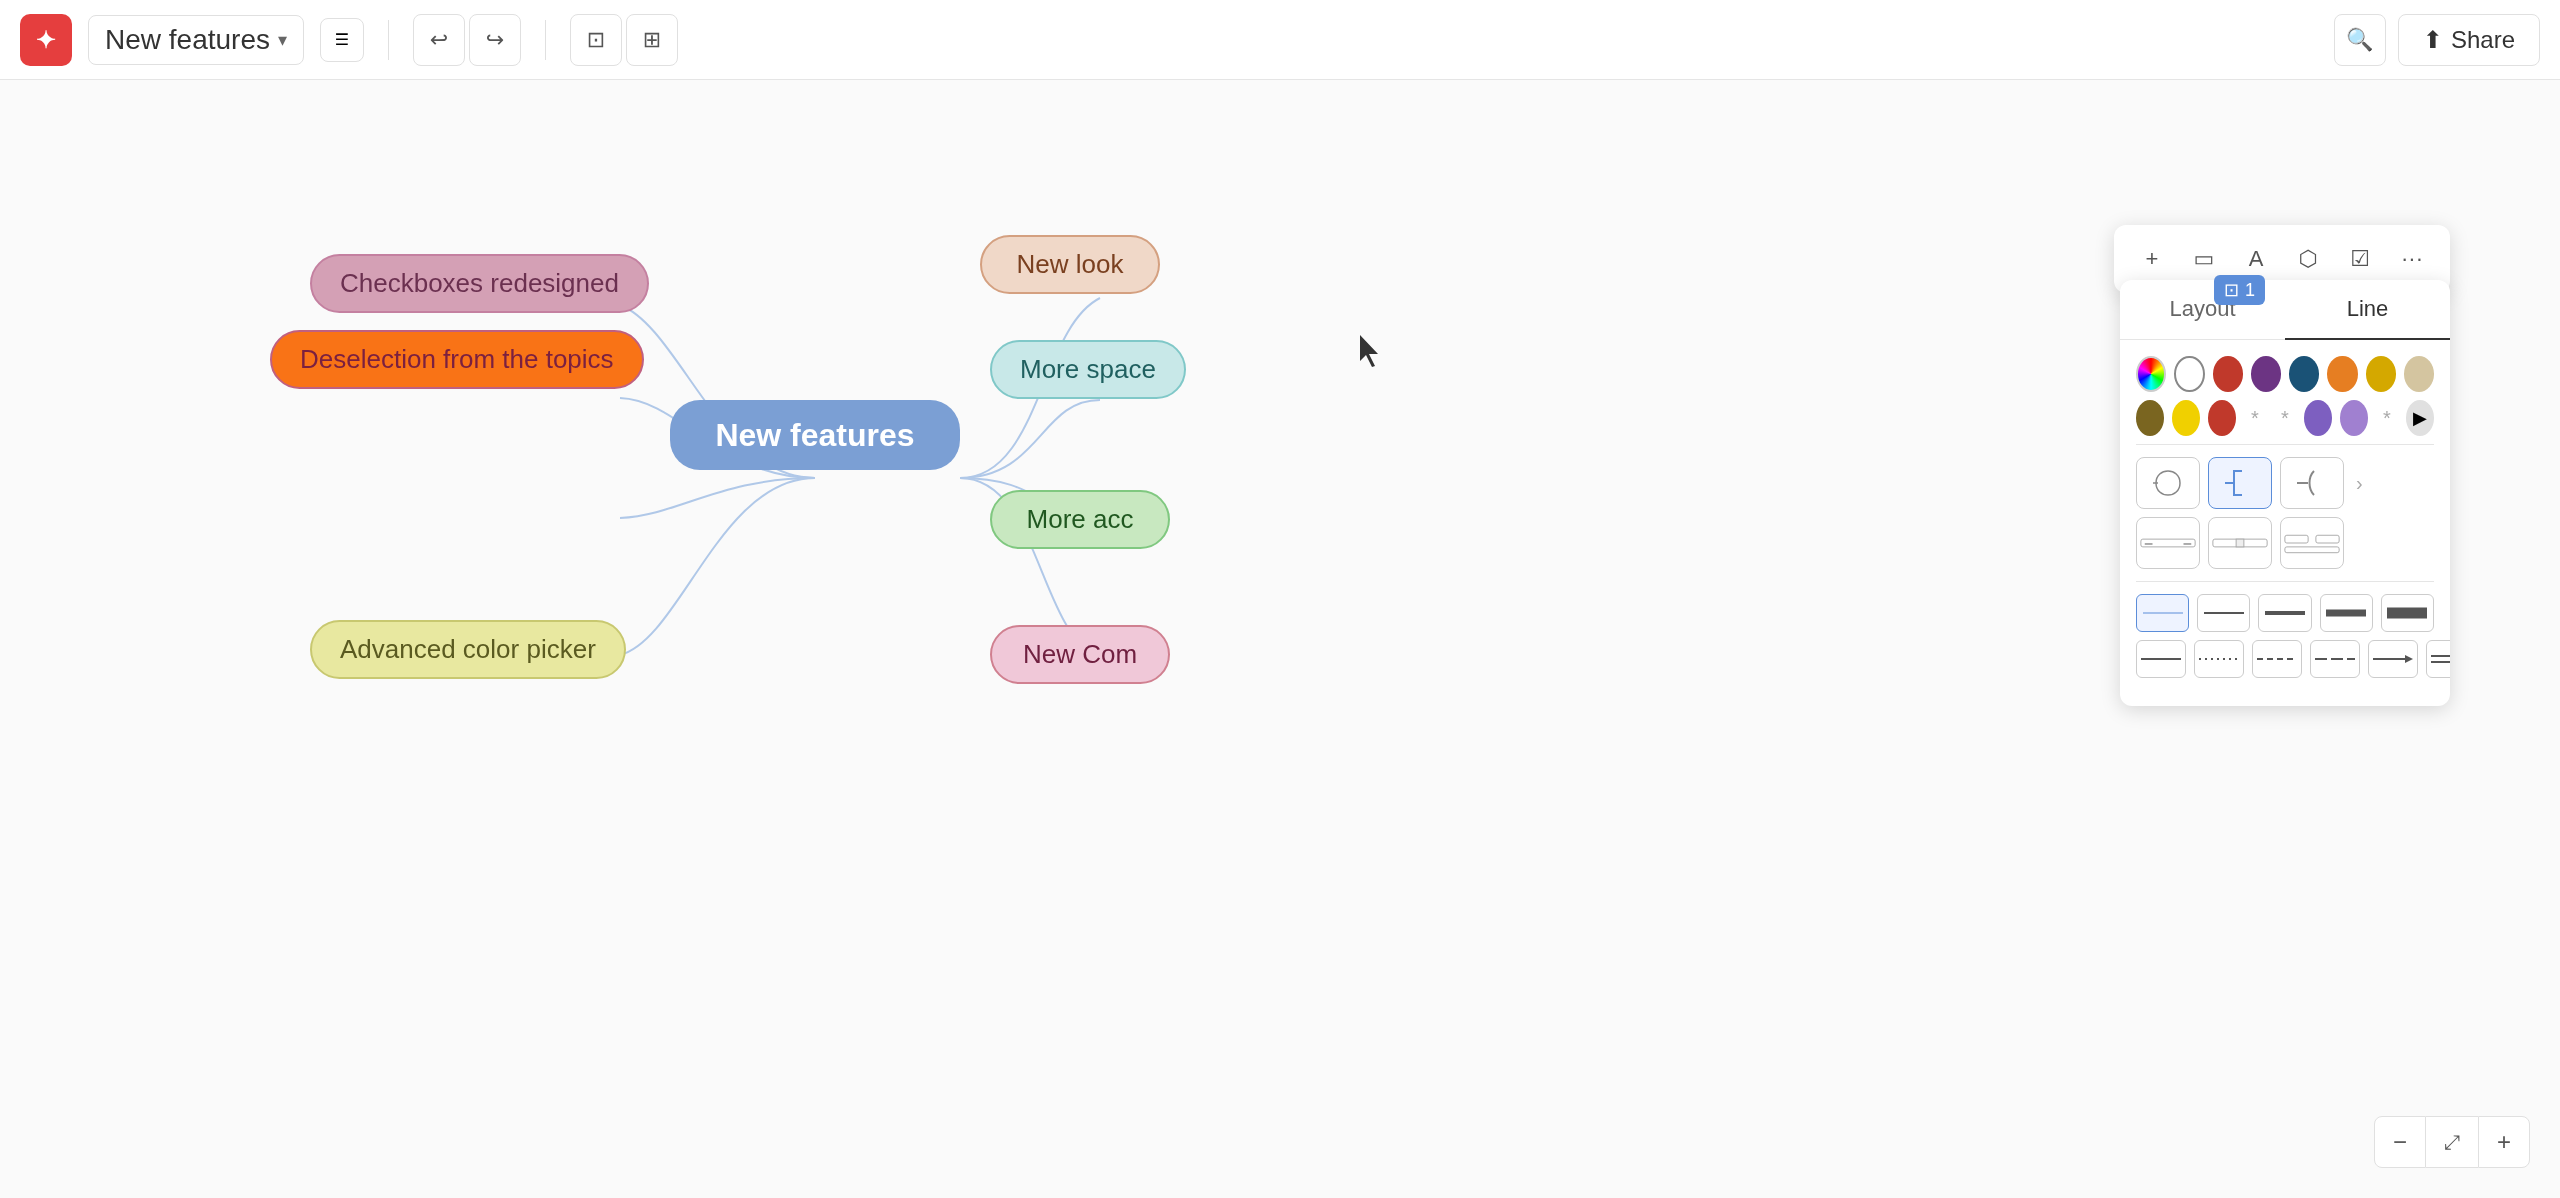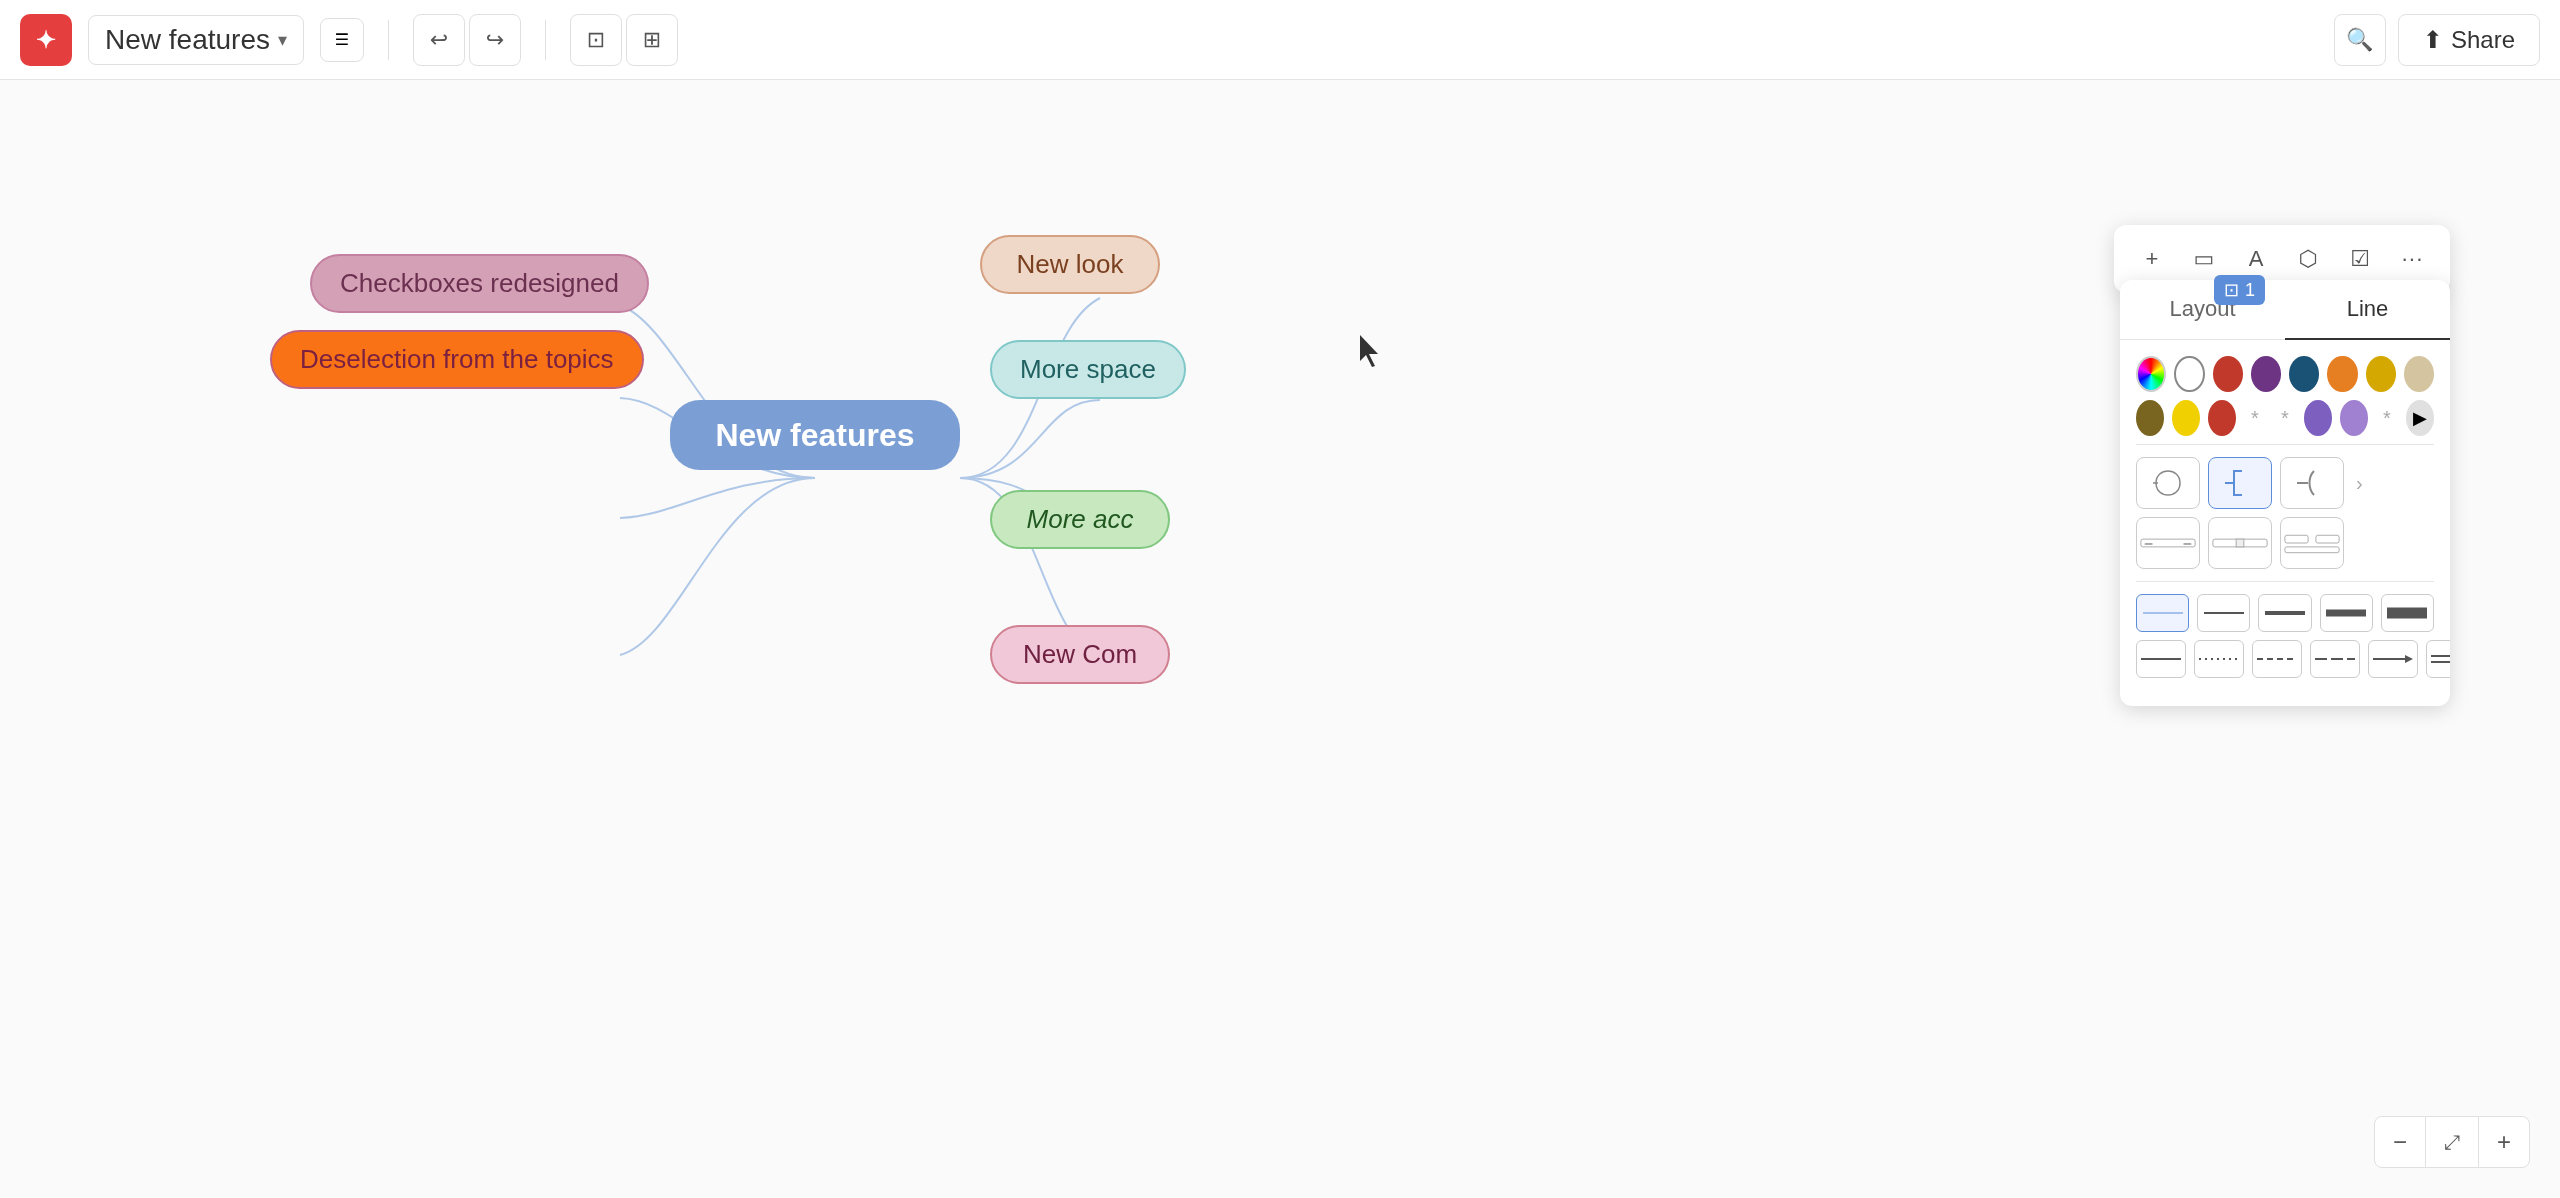--- a/index.html
+++ b/index.html
@@ -244,28 +244,31 @@
   <div class="node node-center">
     <span>New features</span>
   </div>
 
   <div class="node node-checkboxes">
     <span>Checkboxes redesigned</span>
   </div>
   <div class="node node-deselection">
     <span>Deselection from the topics</span>
   </div>
+  <div class="node node-color">
+    <span>Advanced color picker</span>
+  </div>
 
   <div class="node node-newlook" style="left:980px; top:155px;">
     <span>New look</span>
   </div>
   <div class="node node-morespace" style="left:990px; top:260px;">
     <span>More space</span>
   </div>
-  <div class="node node-moreacc" style="left:990px; top:410px;font-style:italic;">
+  <div class="node node-moreacc" style="left:990px; top:410px;">
     <span>More acc</span>
   </div>
   <div class="node node-newcomm" style="left:990px; top:545px;">
     <span>New Com</span>
   </div>
 
   <div class="floating-toolbar">
     <button class="toolbar-btn">
       <span>+</span>
     </button>

